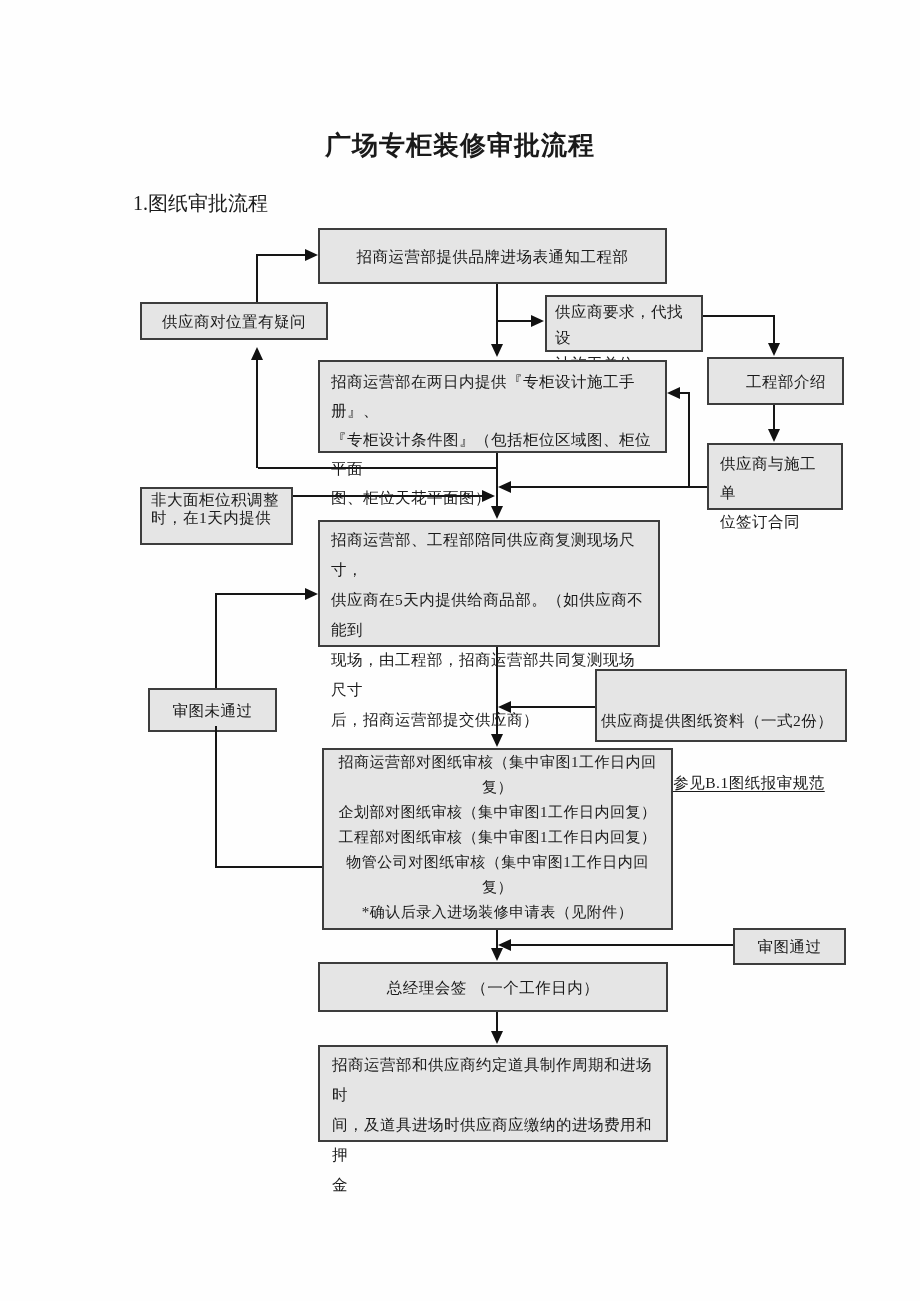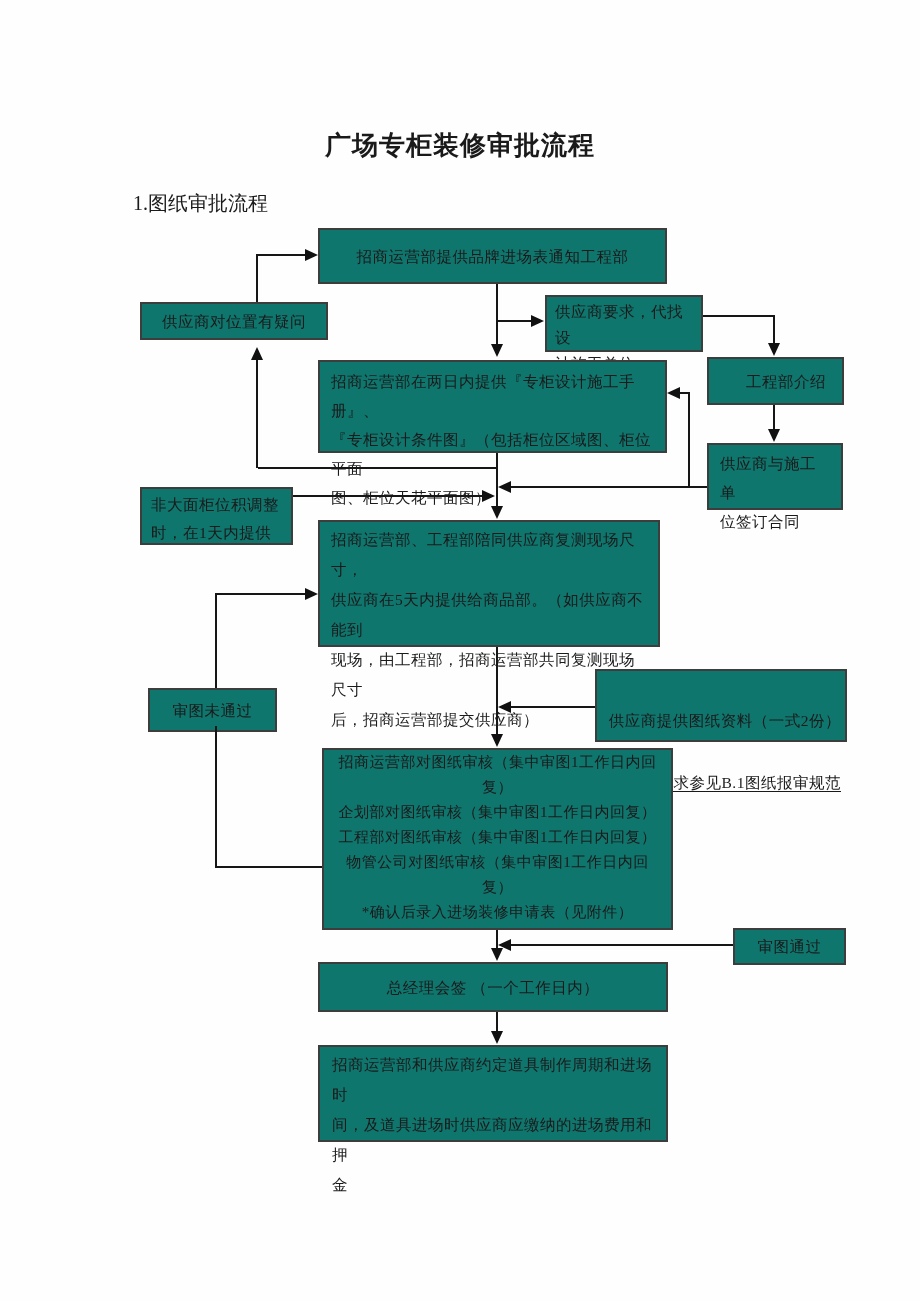--- a/index.html
+++ b/index.html
@@ -12,35 +12,35 @@
   .doc-title{
     position:absolute;left:0;top:128px;width:920px;text-align:center;
     font-family:"Liberation Sans","DejaVu Sans",sans-serif;
     font-size:26px;font-weight:bold;letter-spacing:1px;
   }
   .section-heading{
     position:absolute;left:133px;top:190px;font-size:20px;
   }
   .node{
     position:absolute;box-sizing:border-box;border:2px solid #3d3d3d;
-    background:#0f766e;font-size:15.5px;white-space:pre-line;
+    background:#e5e5e5;font-size:15.5px;white-space:pre-line;
     letter-spacing:0.5px;line-height:29px;
   }
   .cc{display:flex;align-items:center;justify-content:center;text-align:center;white-space:nowrap;}
   
   #nA{left:318px;top:228px;width:349px;height:56px;}
   #nB{left:140px;top:302px;width:188px;height:38px;}
   #nC{left:545px;top:295px;width:158px;height:57px;padding:2px 8px;line-height:26px;}
   #nD{left:707px;top:357px;width:137px;height:48px;padding-left:21px;}
   #nE{left:318px;top:360px;width:349px;height:93px;padding:5px 11px;line-height:29px;}
   #nF{left:707px;top:443px;width:136px;height:67px;padding:4px 11px;line-height:29px;}
-  #nG{left:140px;top:487px;width:153px;height:58px;padding:2px 9px;line-height:28px;}
+  #nG{left:140px;top:487px;width:153px;height:58px;padding:2px 9px;line-height:18px;}
   #nH{left:318px;top:520px;width:342px;height:127px;padding:3px 11px;line-height:30px;}
   #nI{left:148px;top:688px;width:129px;height:44px;}
-  #nJ{left:595px;top:669px;width:252px;height:73px;text-align:right;padding:3px 4px;line-height:31px;}
+  #nJ{left:595px;top:669px;width:252px;height:73px;text-align:left;padding:3px 4px;line-height:31px;}
   #nK{left:322px;top:748px;width:351px;height:182px;text-align:center;padding:0 3px;line-height:25px;font-size:15px;}
   #nL{left:733px;top:928px;width:113px;height:37px;}
   #nM{left:318px;top:962px;width:350px;height:50px;}
   #nN{left:318px;top:1045px;width:350px;height:97px;padding:3px 12px;line-height:30px;}
   .u{text-decoration:underline;text-underline-offset:3px;}
   
   .hl{position:absolute;height:2px;background:#161616;}
   .vl{position:absolute;width:2px;background:#161616;}
   .ar{position:absolute;width:0;height:0;border-style:solid;border-color:transparent;}
   .ar.r{border-width:6px 0 6px 13px;border-left-color:#111;}

